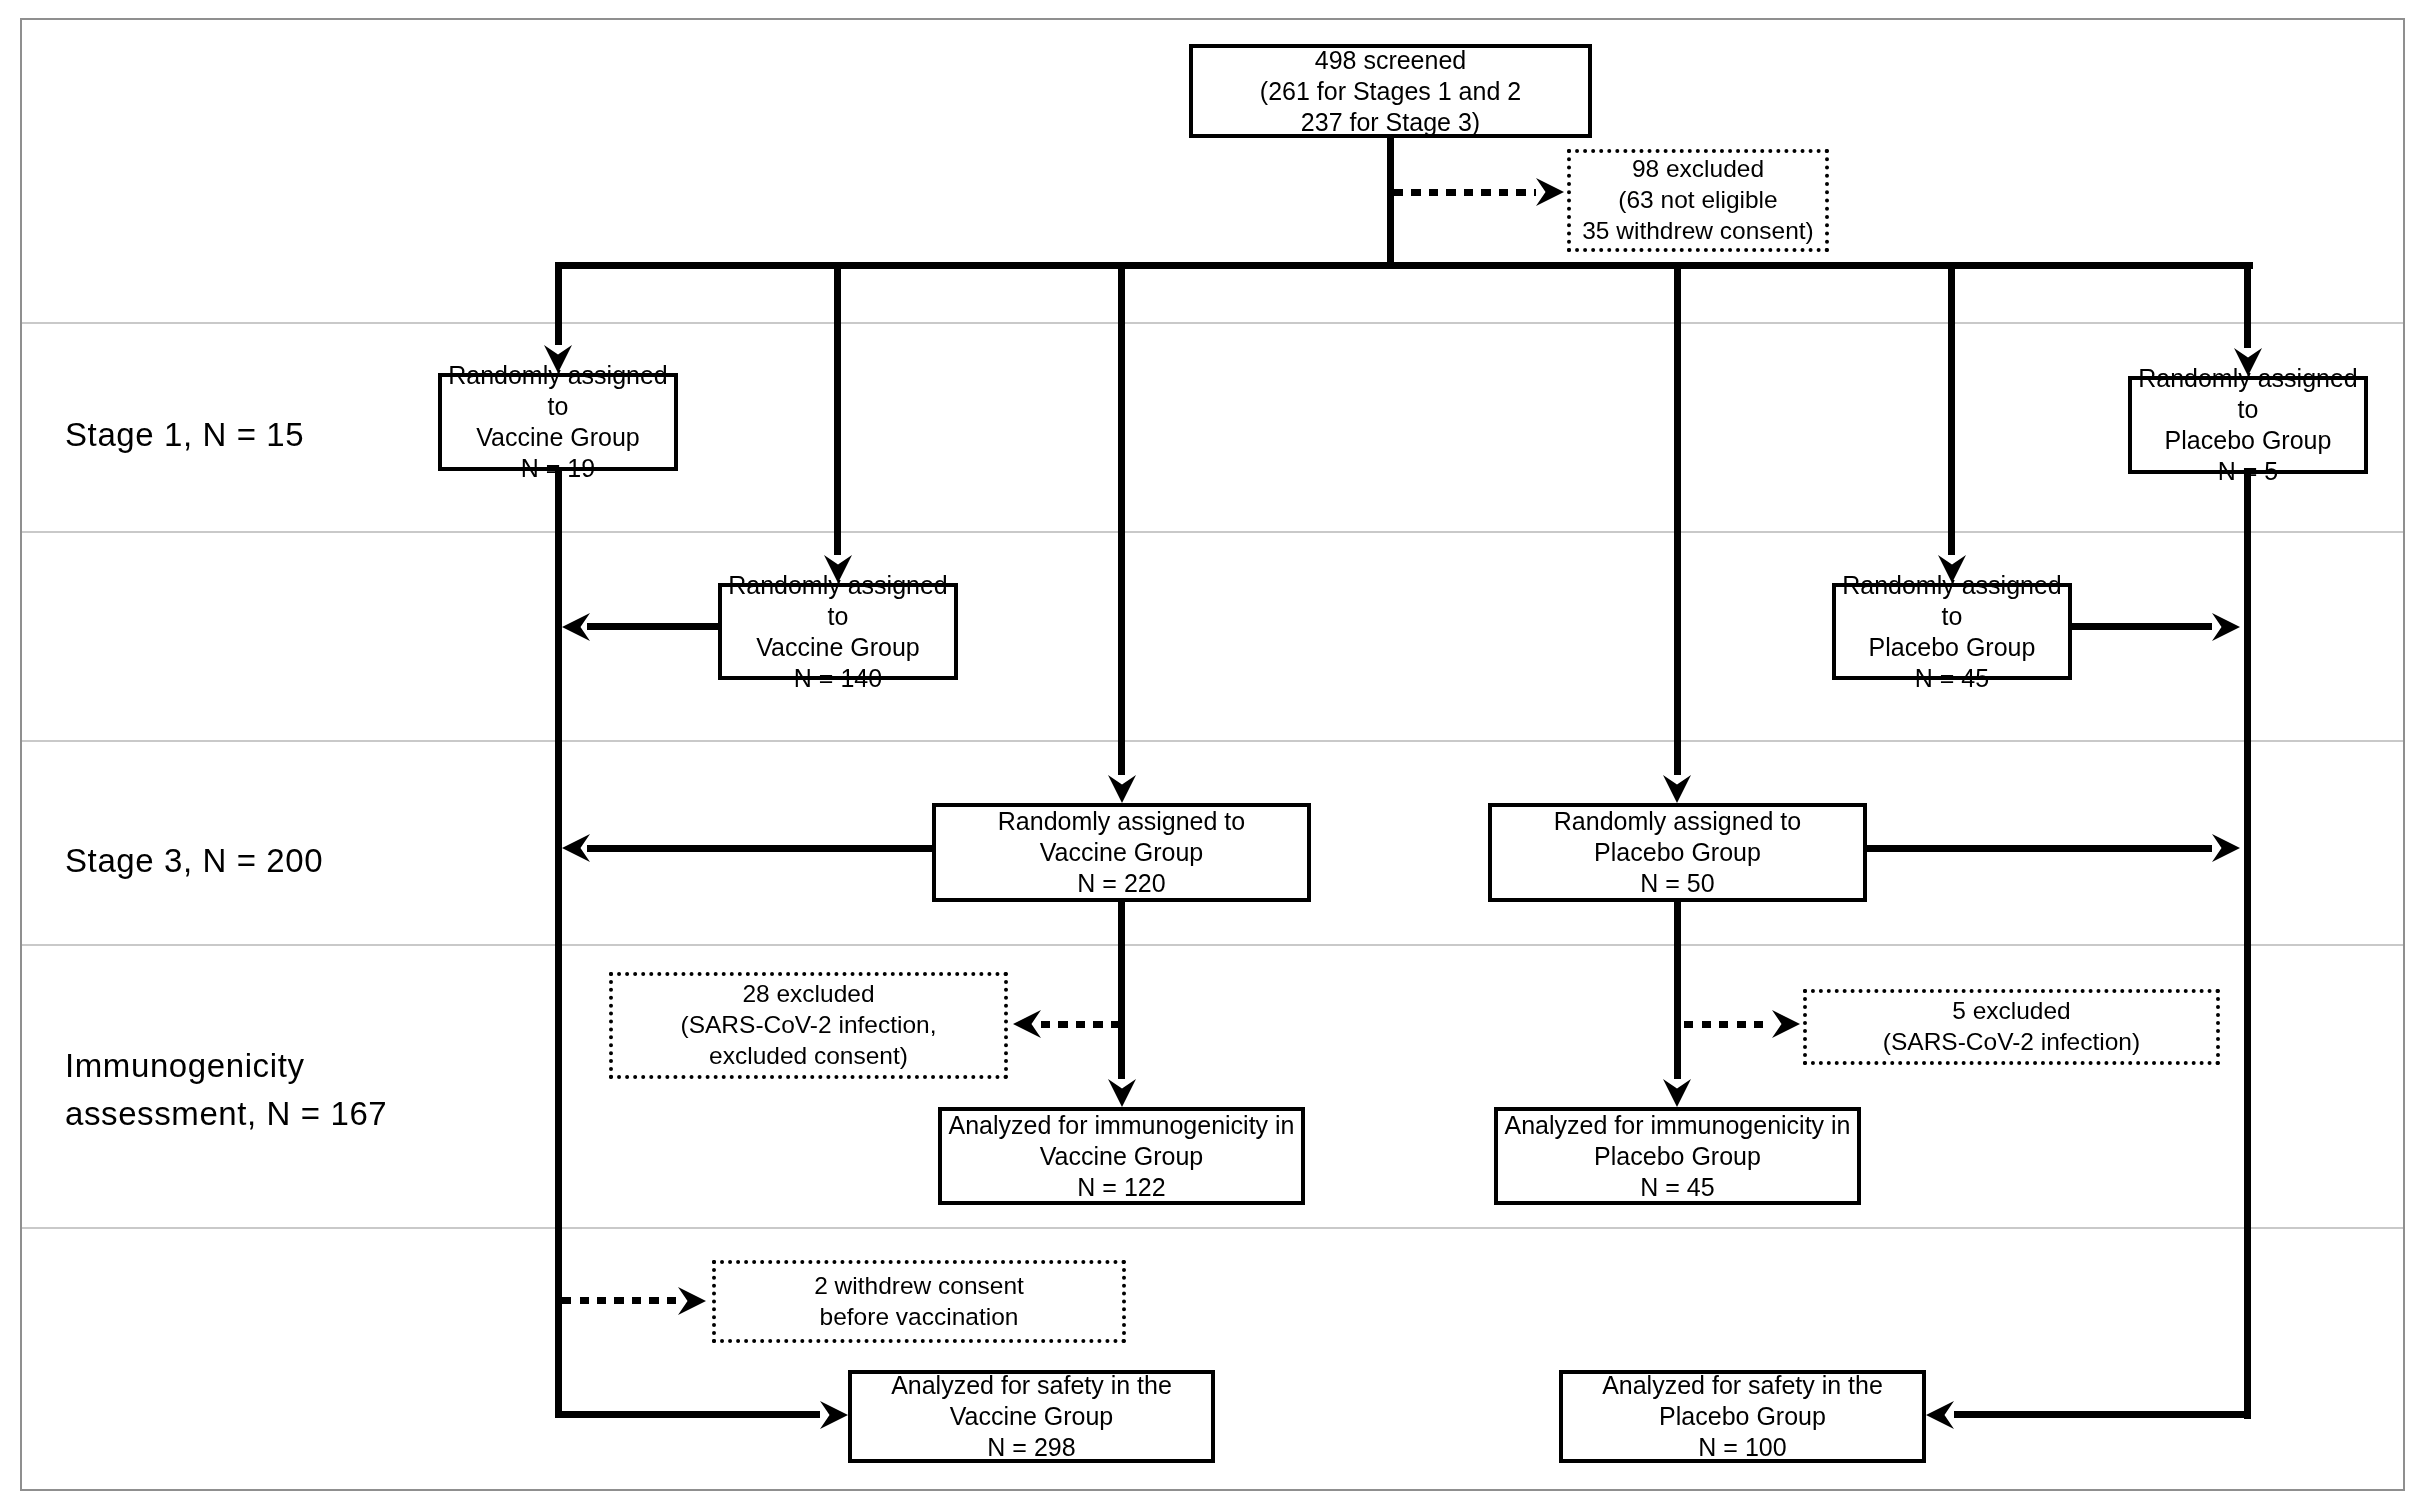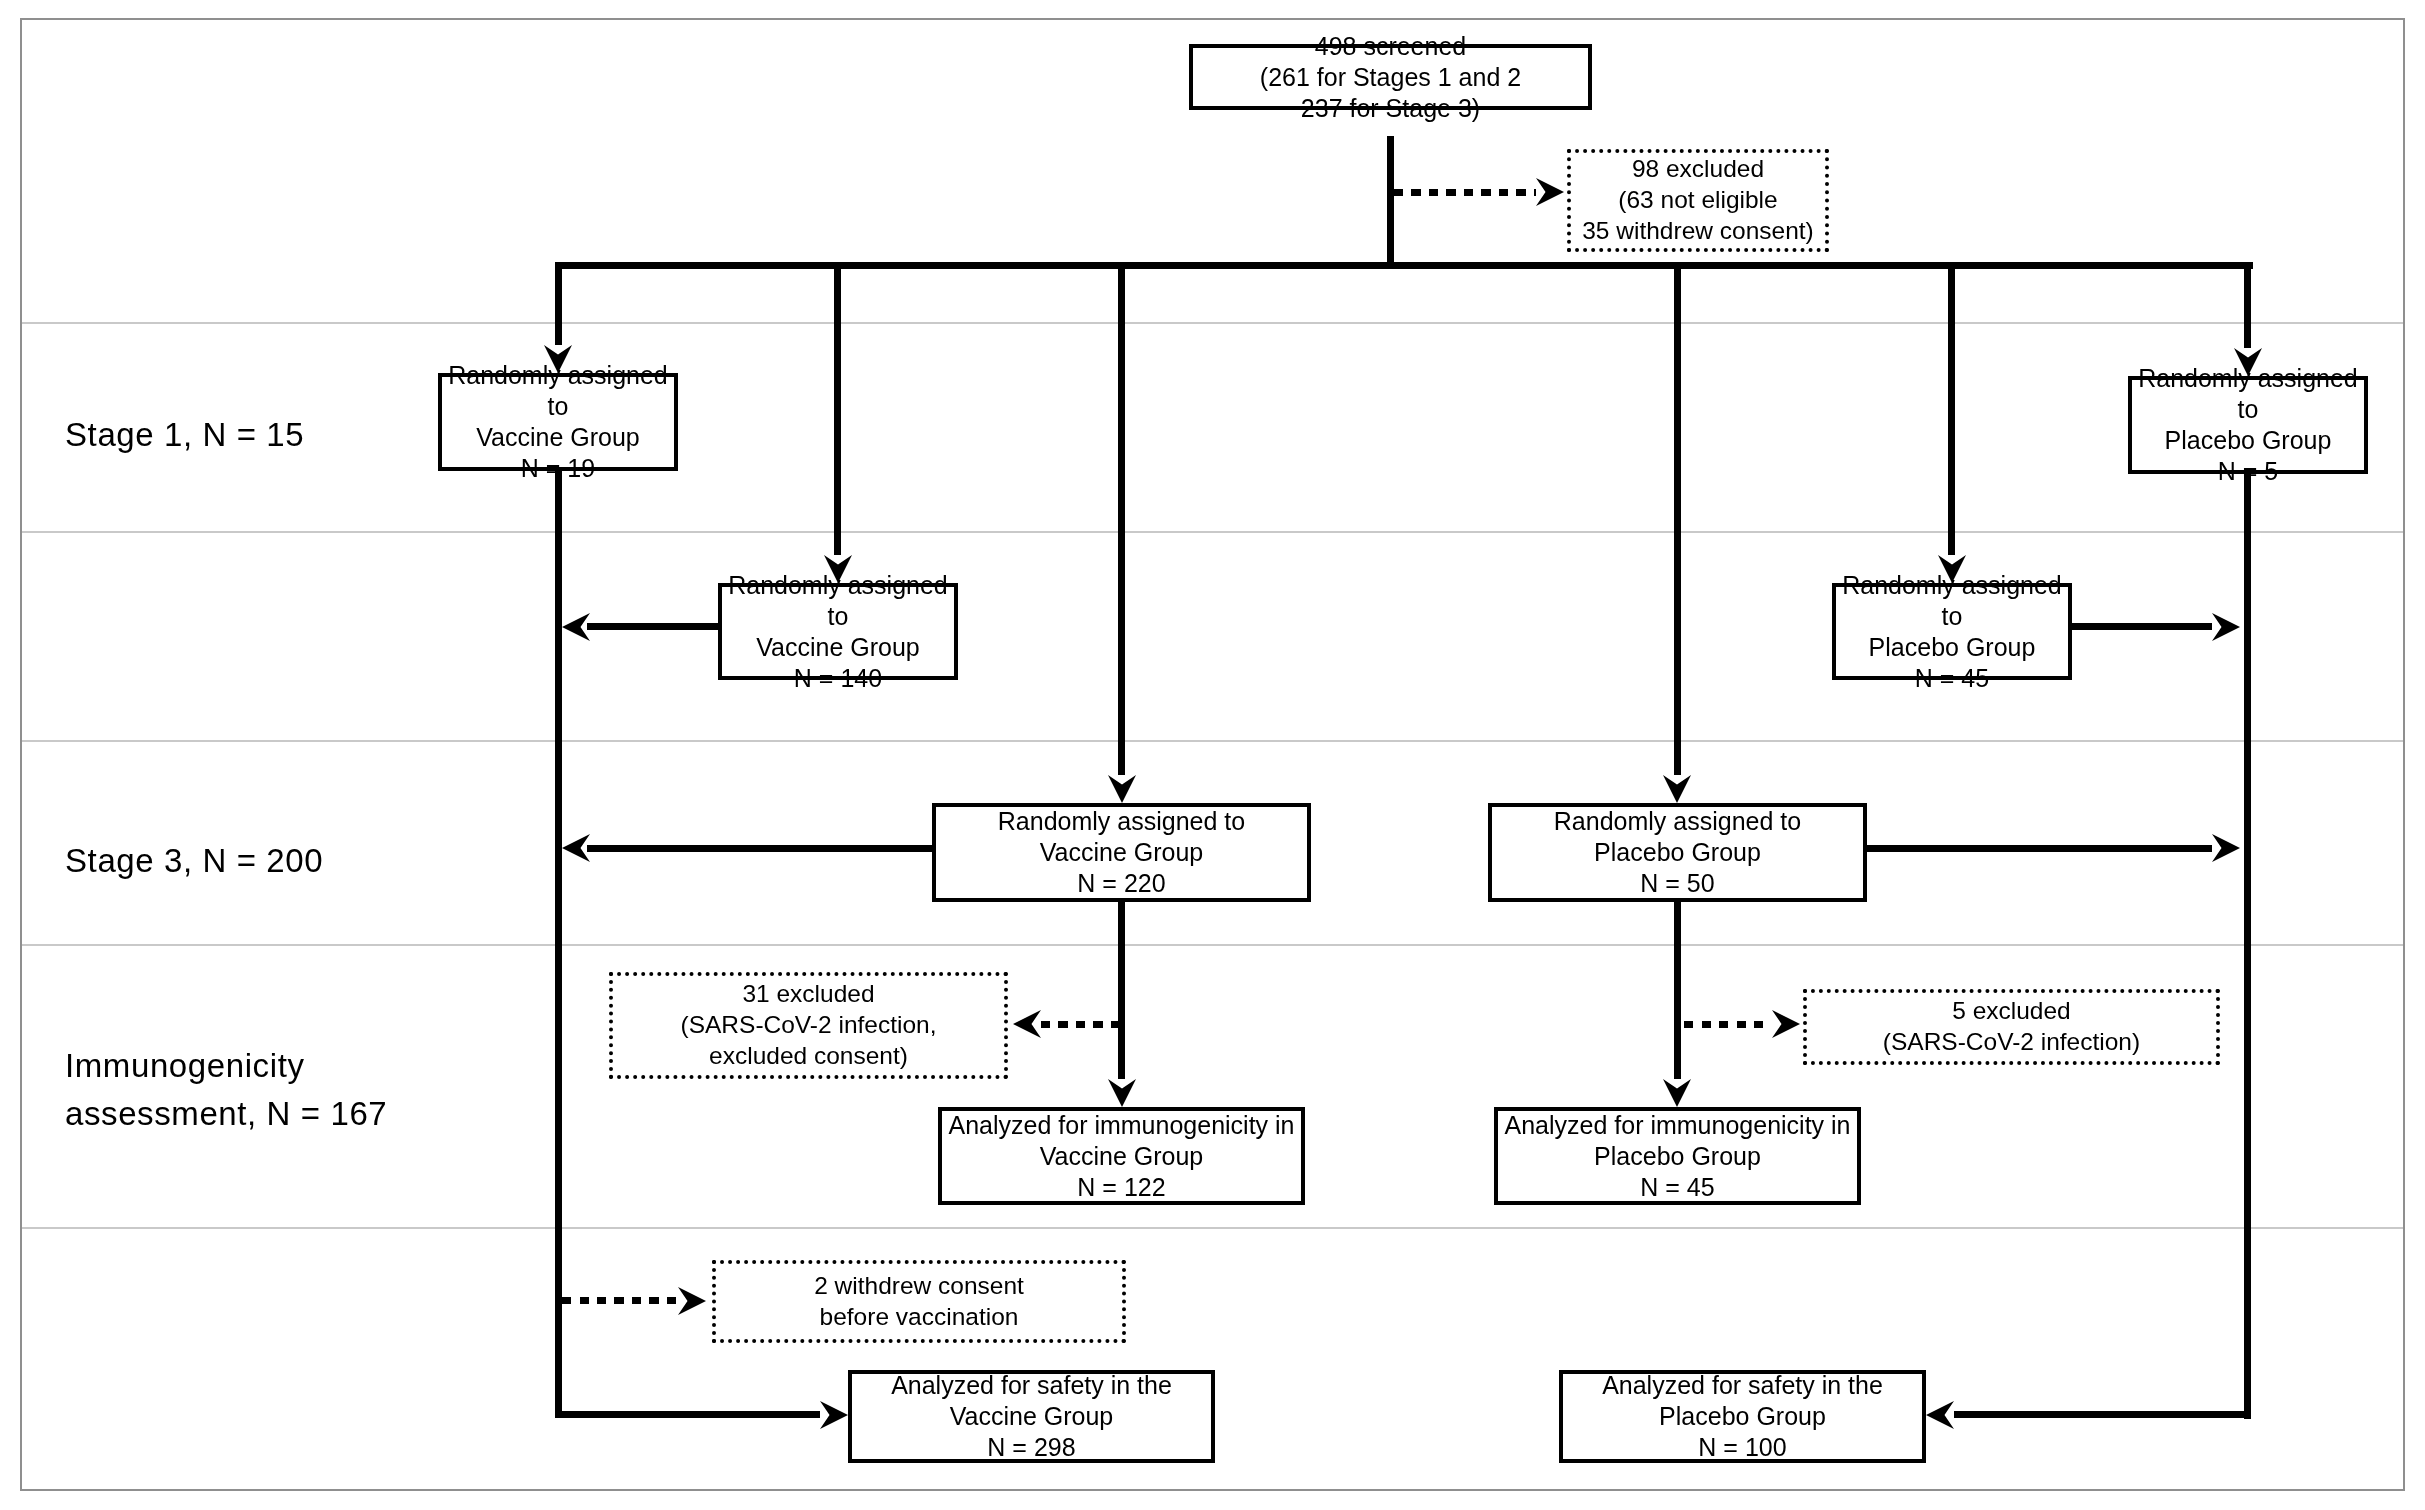--- a/index.html
+++ b/index.html
@@ -118,21 +118,21 @@
 
   <div class="dot-h" style="left:1041px;top:1021px;width:77px"></div>
   <div class="ah ah-l" style="left:1013px;top:1010px"></div>
 
   <div class="dot-h" style="left:1684px;top:1021px;width:87px"></div>
   <div class="ah ah-r" style="left:1772px;top:1010px"></div>
 
   <div class="dot-h" style="left:562px;top:1297px;width:117px"></div>
   <div class="ah ah-r" style="left:678px;top:1287px"></div>
 
-  <div class="box" style="left:1189px;top:44px;width:403px;height:66px">
+  <div class="box" style="left:1189px;top:44px;width:403px;height:94px">
     <div>498 screened</div>
     <div>(261 for Stages 1 and 2</div>
     <div>237 for Stage 3)</div>
   </div>
 
   <div class="box" style="left:438px;top:373px;width:240px;height:98px">
     <div>Randomly assigned to</div>
     <div>Vaccine Group</div>
     <div>N = 19</div>
   </div>
@@ -191,21 +191,21 @@
     <div>N = 100</div>
   </div>
 
   <div class="dbox" style="left:1567px;top:149px;width:262px;height:103px">
     <div>98 excluded</div>
     <div>(63 not eligible</div>
     <div>35 withdrew consent)</div>
   </div>
 
   <div class="dbox" style="left:609px;top:972px;width:399px;height:107px">
-    <div>31 excluded</div>
+    <div>28 excluded</div>
     <div>(SARS-CoV-2 infection,</div>
     <div>excluded consent)</div>
   </div>
 
   <div class="dbox" style="left:1803px;top:989px;width:417px;height:76px">
     <div>5 excluded</div>
     <div>(SARS-CoV-2 infection)</div>
   </div>
 
   <div class="dbox" style="left:712px;top:1260px;width:414px;height:83px">

